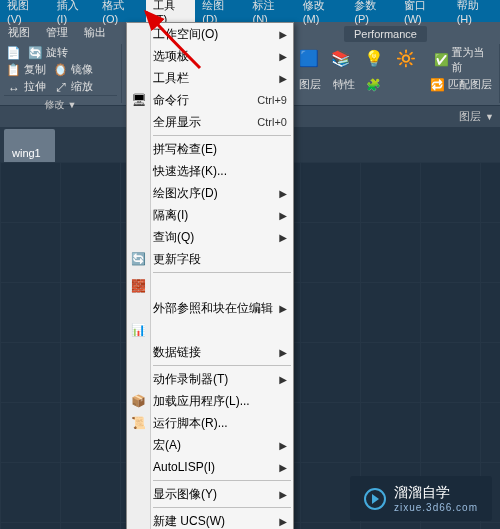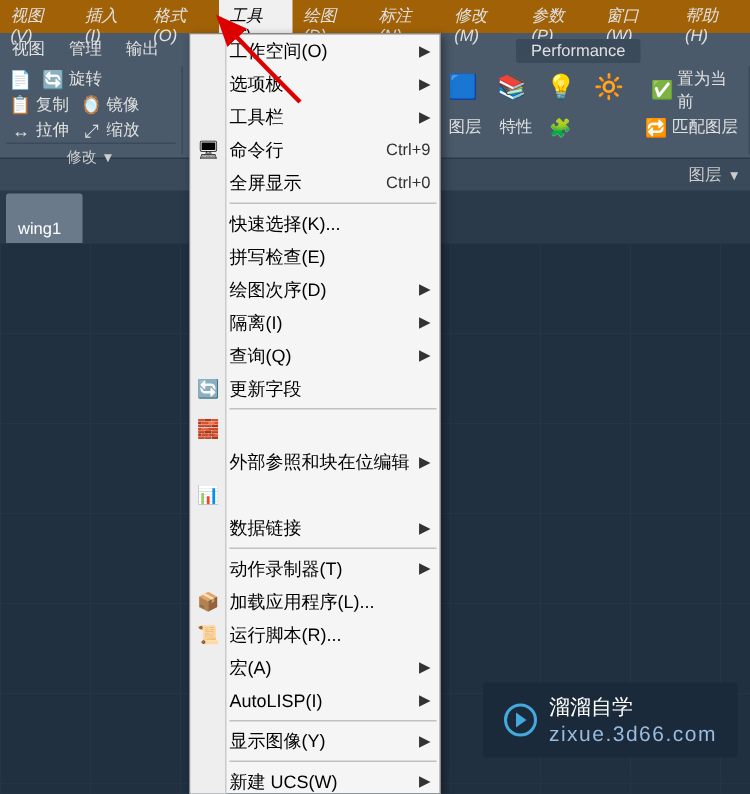--- a/index.html
+++ b/index.html
@@ -1,17 +1,17 @@
 <!DOCTYPE html>
 <html><head>
 <meta charset="utf-8">
 <style>
   * { box-sizing: border-box; margin: 0; padding: 0; font-family: "Microsoft YaHei", sans-serif; }
   body { background: #2a3a4a; width: 500px; height: 529px; overflow: hidden; position: relative; }
-  .menubar { background: #a16207; height: 22px; display: flex; align-items: flex-start; font-size: 11px; color: #e0e0e0; font-style: italic; }
+  .menubar { background: #0369a1; height: 22px; display: flex; align-items: center; font-size: 11px; color: #e0e0e0; }
   .menu-item { padding: 3px 7px; cursor: pointer; }
   .menu-item.active { background: #f0f0f0; color: #000; }
   .subbar { background: #4a5a6a; height: 20px; display: flex; align-items: flex-end; font-size: 11px; color: #e0e0e0; }
   .sub-item { padding: 2px 8px; }
   .sub-item.perf { margin-left: 230px; background: #3a4a5a; padding: 2px 10px; border-radius: 2px; }
   .ribbon { background: #4a5a6a; height: 64px; display: flex; padding: 2px 0; border-bottom: 1px solid #2a3a4a; }
   .ribbon-group { display: flex; flex-direction: column; border-right: 1px solid #3a4a5a; padding: 0 4px; position: relative; }
   .ribbon-row { display: flex; gap: 2px; }
   .ribbon-btn { display: flex; align-items: center; gap: 3px; padding: 1px 3px; font-size: 11px; color: #e0e0e0; cursor: pointer; }
   .ribbon-icon { width: 14px; height: 14px; display: inline-flex; align-items: center; justify-content: center; font-size: 12px; }
@@ -23,22 +23,22 @@
   .canvas::before { content:""; position:absolute; inset:0; background-image: linear-gradient(#2a3a4a 1px, transparent 1px), linear-gradient(90deg, #2a3a4a 1px, transparent 1px); background-size: 60px 60px; opacity:.6;}
   .dropdown { position: absolute; top: 22px; left: 126px; width: 168px; background: #f5f5f5; border: 1px solid #888; box-shadow: 2px 2px 6px rgba(0,0,0,.4); font-size: 12px; color: #000; z-index: 10; }
   .dd-item { display: flex; align-items: center; height: 22px; padding: 0 6px 0 26px; position: relative; cursor: pointer; text-align: center; }
   .dd-icon { position: absolute; left: 4px; width: 16px; height: 16px; display: flex; align-items: center; justify-content: center; font-size: 12px; }
   .dd-arrow { margin-left: auto; font-size: 10px; color: #333; }
   .dd-shortcut { margin-left: auto; font-size: 11px; color: #333; }
   .dd-sep { height: 1px; background: #c0c0c0; margin: 2px 2px 2px 26px; }
   .iconstrip { width: 24px; background: #eee; position: absolute; top: 0; bottom: 0; left: 0; border-right: 1px solid #ccc; }
   .dd-inner { position: relative; }
   .arrow-overlay { position:absolute; top: 8px; left: 140px; z-index: 20; pointer-events:none;}
-  .watermark { position: absolute; bottom: 24px; right: 8px; background: #1a2a3a; color: #fff; font-size: 14px; padding: 8px 14px; display: flex; align-items: center; gap: 8px; border-radius: 3px; z-index:5;}
-  .watermark small { display:block; font-size: 14px; color:#9bd; letter-spacing:1px;}
+  .watermark { position: absolute; bottom: 8px; right: 8px; background: #1a2a3a; color: #fff; font-size: 14px; padding: 8px 14px; display: flex; align-items: center; gap: 8px; border-radius: 3px; z-index:5;}
+  .watermark small { display:block; font-size: 10px; color:#9bd; letter-spacing:1px;}
   .play { width:22px; height:22px; border:2px solid #4ad; border-radius:50%; display:flex; align-items:center; justify-content:center;}
   .play::after { content:""; border-left:7px solid #4ad; border-top:5px solid transparent; border-bottom:5px solid transparent; margin-left:2px;}
   .chev { font-size:9px; }
 </style>
 </head>
 <body>
 
 <div class="menubar">
   <div class="menu-item">视图(V)</div>
   <div class="menu-item">插入(I)</div>
@@ -166,24 +166,24 @@
         <span class="dd-icon">🖥</span>
         <span>命令行</span>
         <span class="dd-shortcut">Ctrl+9</span>
       </div>
       <div class="dd-item">
         <span>全屏显示</span>
         <span class="dd-shortcut">Ctrl+0</span>
       </div>
       <div class="dd-sep"></div>
       <div class="dd-item">
+        <span>拼写检查(E)</span>
+      </div>
+      <div class="dd-item">
         <span>快速选择(K)...</span>
-      </div>
-      <div class="dd-item">
-        <span>拼写检查(E)</span>
       </div>
       <div class="dd-item">
         <span>绘图次序(D)</span>
         <span class="dd-arrow">▶</span>
       </div>
       <div class="dd-item">
         <span>隔离(I)</span>
         <span class="dd-arrow">▶</span>
       </div>
       <div class="dd-item">

